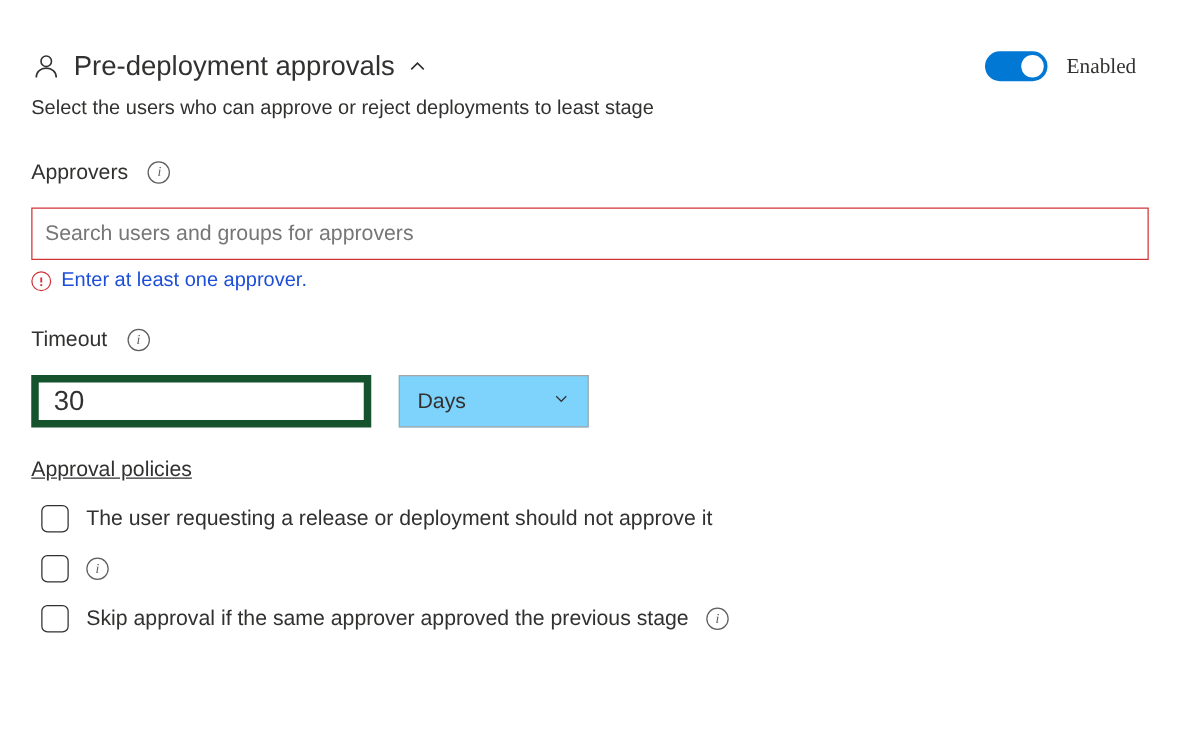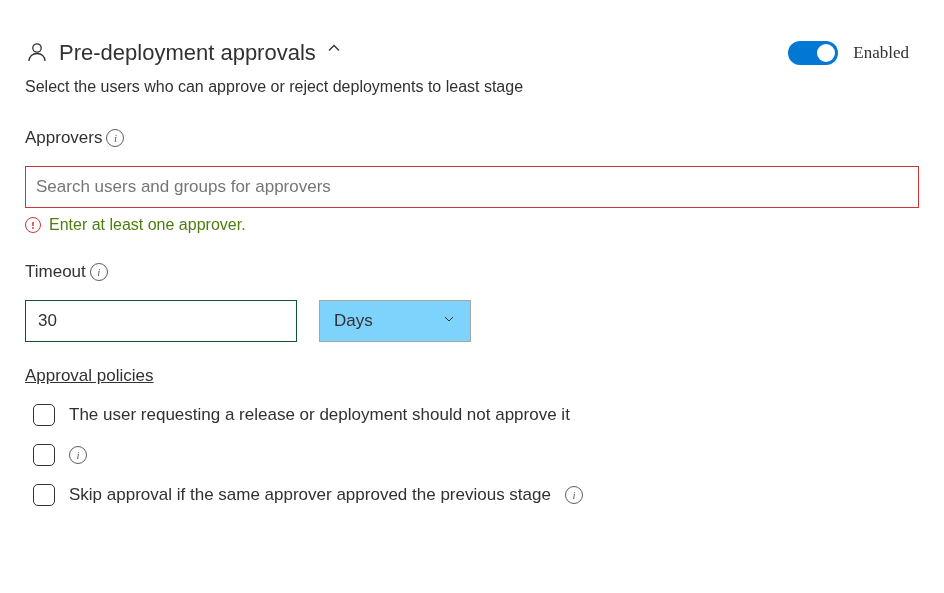--- a/index.html
+++ b/index.html
@@ -17,21 +17,21 @@
       padding: 40px 25px 25px 25px;
     }
     .header-row {
       display: flex;
       align-items: center;
       justify-content: space-between;
       margin-bottom: 12px;
     }
     .header-left {
       display: flex;
-      align-items: flex-start;
+      align-items: center;
       gap: 10px;
     }
     .section-title {
       font-size: 22px;
       font-weight: 400;
       color: #323130;
     }
     .header-right {
       display: flex;
       align-items: center;
@@ -61,21 +61,21 @@
       padding-right: 10px;
     }
     .description {
       font-size: 16px;
       color: #323130;
       margin-bottom: 32px;
     }
     .field-label-row {
       display: flex;
       align-items: center;
-      gap: 4px;
+      gap: 16px;
       margin-bottom: 18px;
     }
     .field-label {
       font-size: 17px;
       color: #323130;
     }
     .info-icon {
       width: 18px;
       height: 18px;
       border: 1px solid #605e5c;
@@ -113,33 +113,33 @@
       border: 1.5px solid #d13438;
       border-radius: 50%;
       display: flex;
       align-items: center;
       justify-content: center;
       color: #d13438;
       flex-shrink: 0;
     }
     .error-text {
       font-size: 16px;
-      color: #4d7c0f;
+      color: #1d4ed8;
     }
     .timeout-row {
       display: flex;
       gap: 22px;
       margin-bottom: 24px;
     }
     .timeout-value {
       width: 272px;
       height: 42px;
-      border: 1px solid #14532d;
+      border: 6px solid #14532d;
       padding: 0 12px;
-      font-size: 17px;
+      font-size: 22px;
       color: #323130;
       outline: none;
     }
     .timeout-unit {
       width: 152px;
       height: 42px;
       border: 1px solid #a6a6a6;
       display: flex;
       align-items: center;
       justify-content: space-between;

